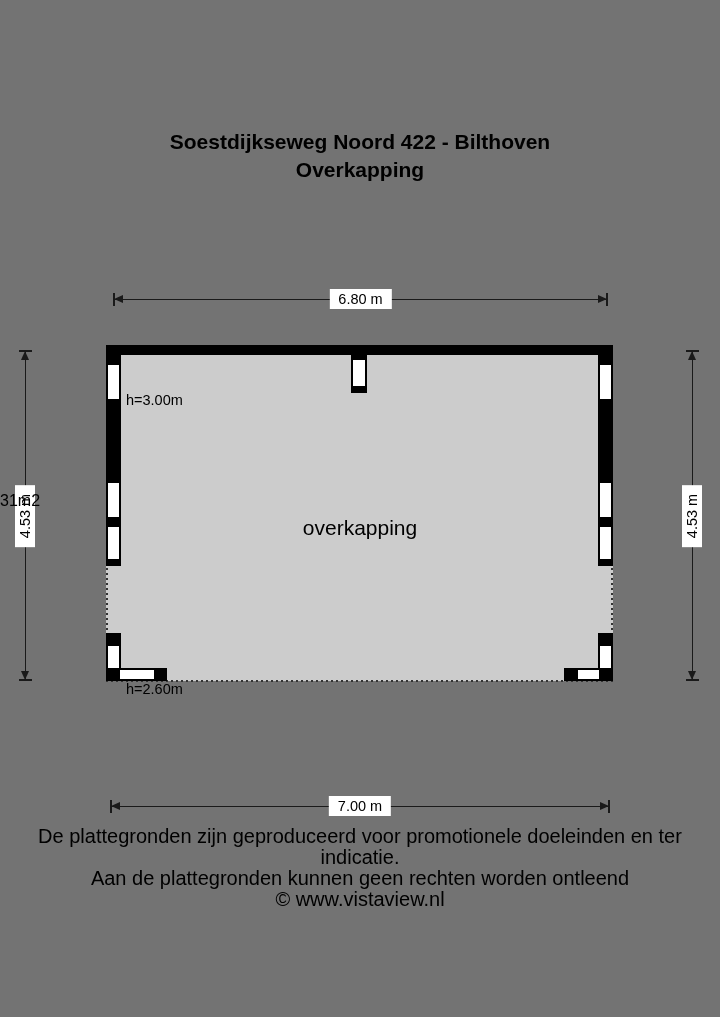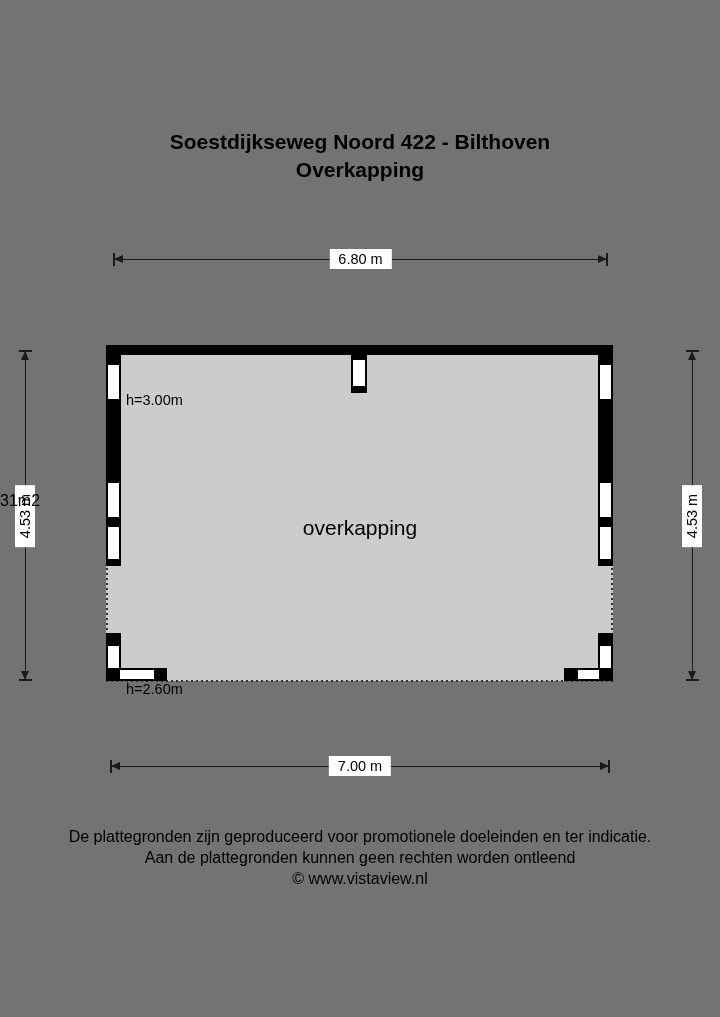--- a/index.html
+++ b/index.html
@@ -42,20 +42,21 @@
   .title-line2 {
     font-size: 21px;
     font-weight: bold;
     line-height: 28px;
   }
 
   
   .dim-h {
     position: absolute;
     height: 18px;
+    margin-top: 40px;
   }
   .dim-h .rule {
     position: absolute;
     top: 9px;
     left: 0;
     right: 0;
     height: 1px;
     background: #1a1a1a;
   }
   .dim-h .cap {
@@ -180,21 +181,21 @@
 
   
   .footer {
     position: absolute;
     left: 0;
     top: 826px;
     width: 720px;
     text-align: center;
   }
   .footer div {
-    font-size: 16px;
+    font-size: 20px;
     line-height: 21px;
   }
 </style>
 </head>
 <body>
 
 <div class="page">
 
   <div class="title-block">
     <div class="title-line1">Soestdijkseweg Noord 422 - Bilthoven</div>

